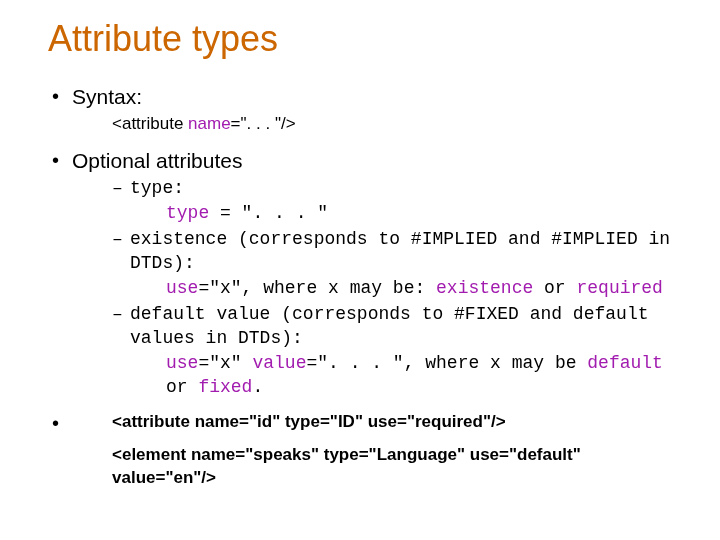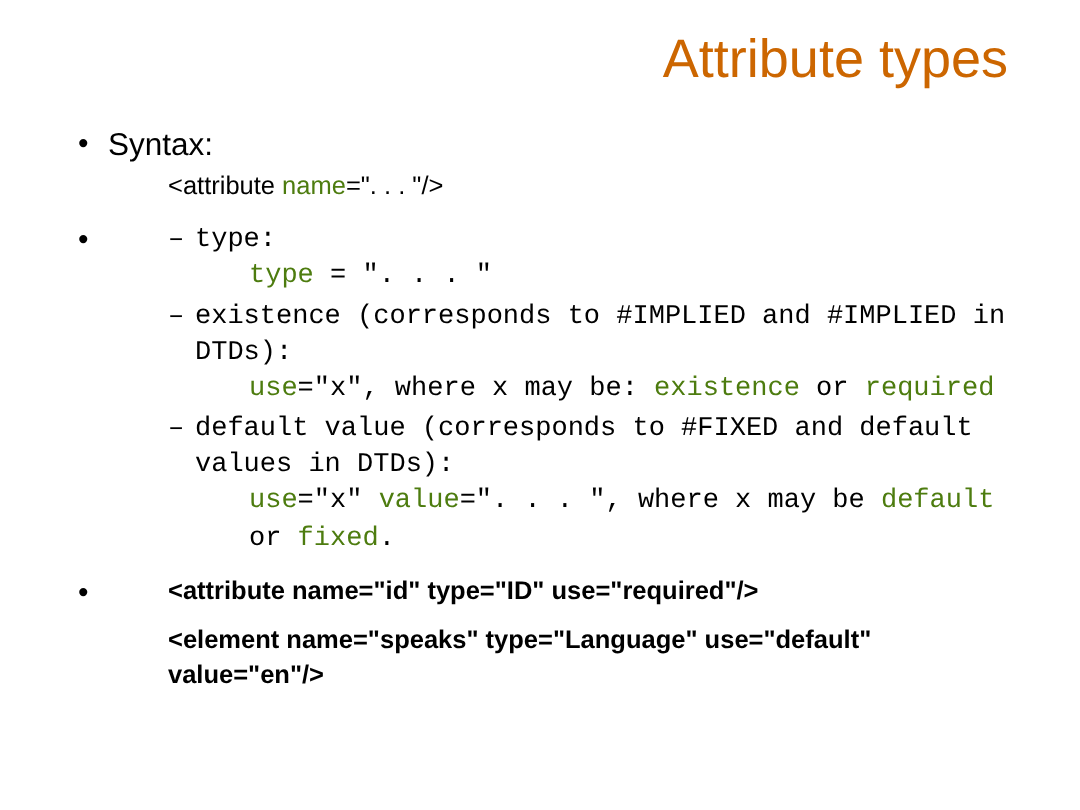--- a/index.html
+++ b/index.html
@@ -10,21 +10,21 @@
     font-family: Arial, Helvetica, sans-serif;
     background: #fff;
     color: #000;
     box-sizing: border-box;
   }
   .slide {
     padding: 18px 48px 0 48px;
   }
   .title {
     font-size: 36px;
-    text-align: right;
+    text-align: left;
     color: #cc6600;
     margin: 0 0 24px 0;
     font-weight: normal;
   }
   ul.bullets {
     list-style: none;
     padding: 0;
     margin: 0;
   }
   ul.bullets > li {
@@ -65,39 +65,40 @@
     content: "–";
     position: absolute;
     left: 0;
     top: 0;
   }
   .subsub {
     padding-left: 36px;
     font-size: 18px;
     line-height: 1.35;
   }
-  .red { color: #4d7c0f; }
+  .red { color: #a21caf; }
   .bold { font-weight: bold; }
 </style>
 </head>
 <body>
 
 <div class="slide">
   <h1 class="title">Attribute types</h1>
 
   <ul class="bullets">
 
     <li>
       <span>Syntax:</span>
       <div class="sub">
         <span>&lt;attribute </span><span class="red">name</span><span>=". . . "/&gt;</span>
       </div>
     </li>
 
     <li>
+      <span>Optional attributes</span>
       <ul class="dashlist">
         <li>
           <span>type:</span>
           <div class="subsub">
             <span class="red">type</span><span> = ". . . "</span>
           </div>
         </li>
         <li>
           <span>existence (corresponds to #IMPLIED and #IMPLIED in DTDs):</span>
           <div class="subsub">

